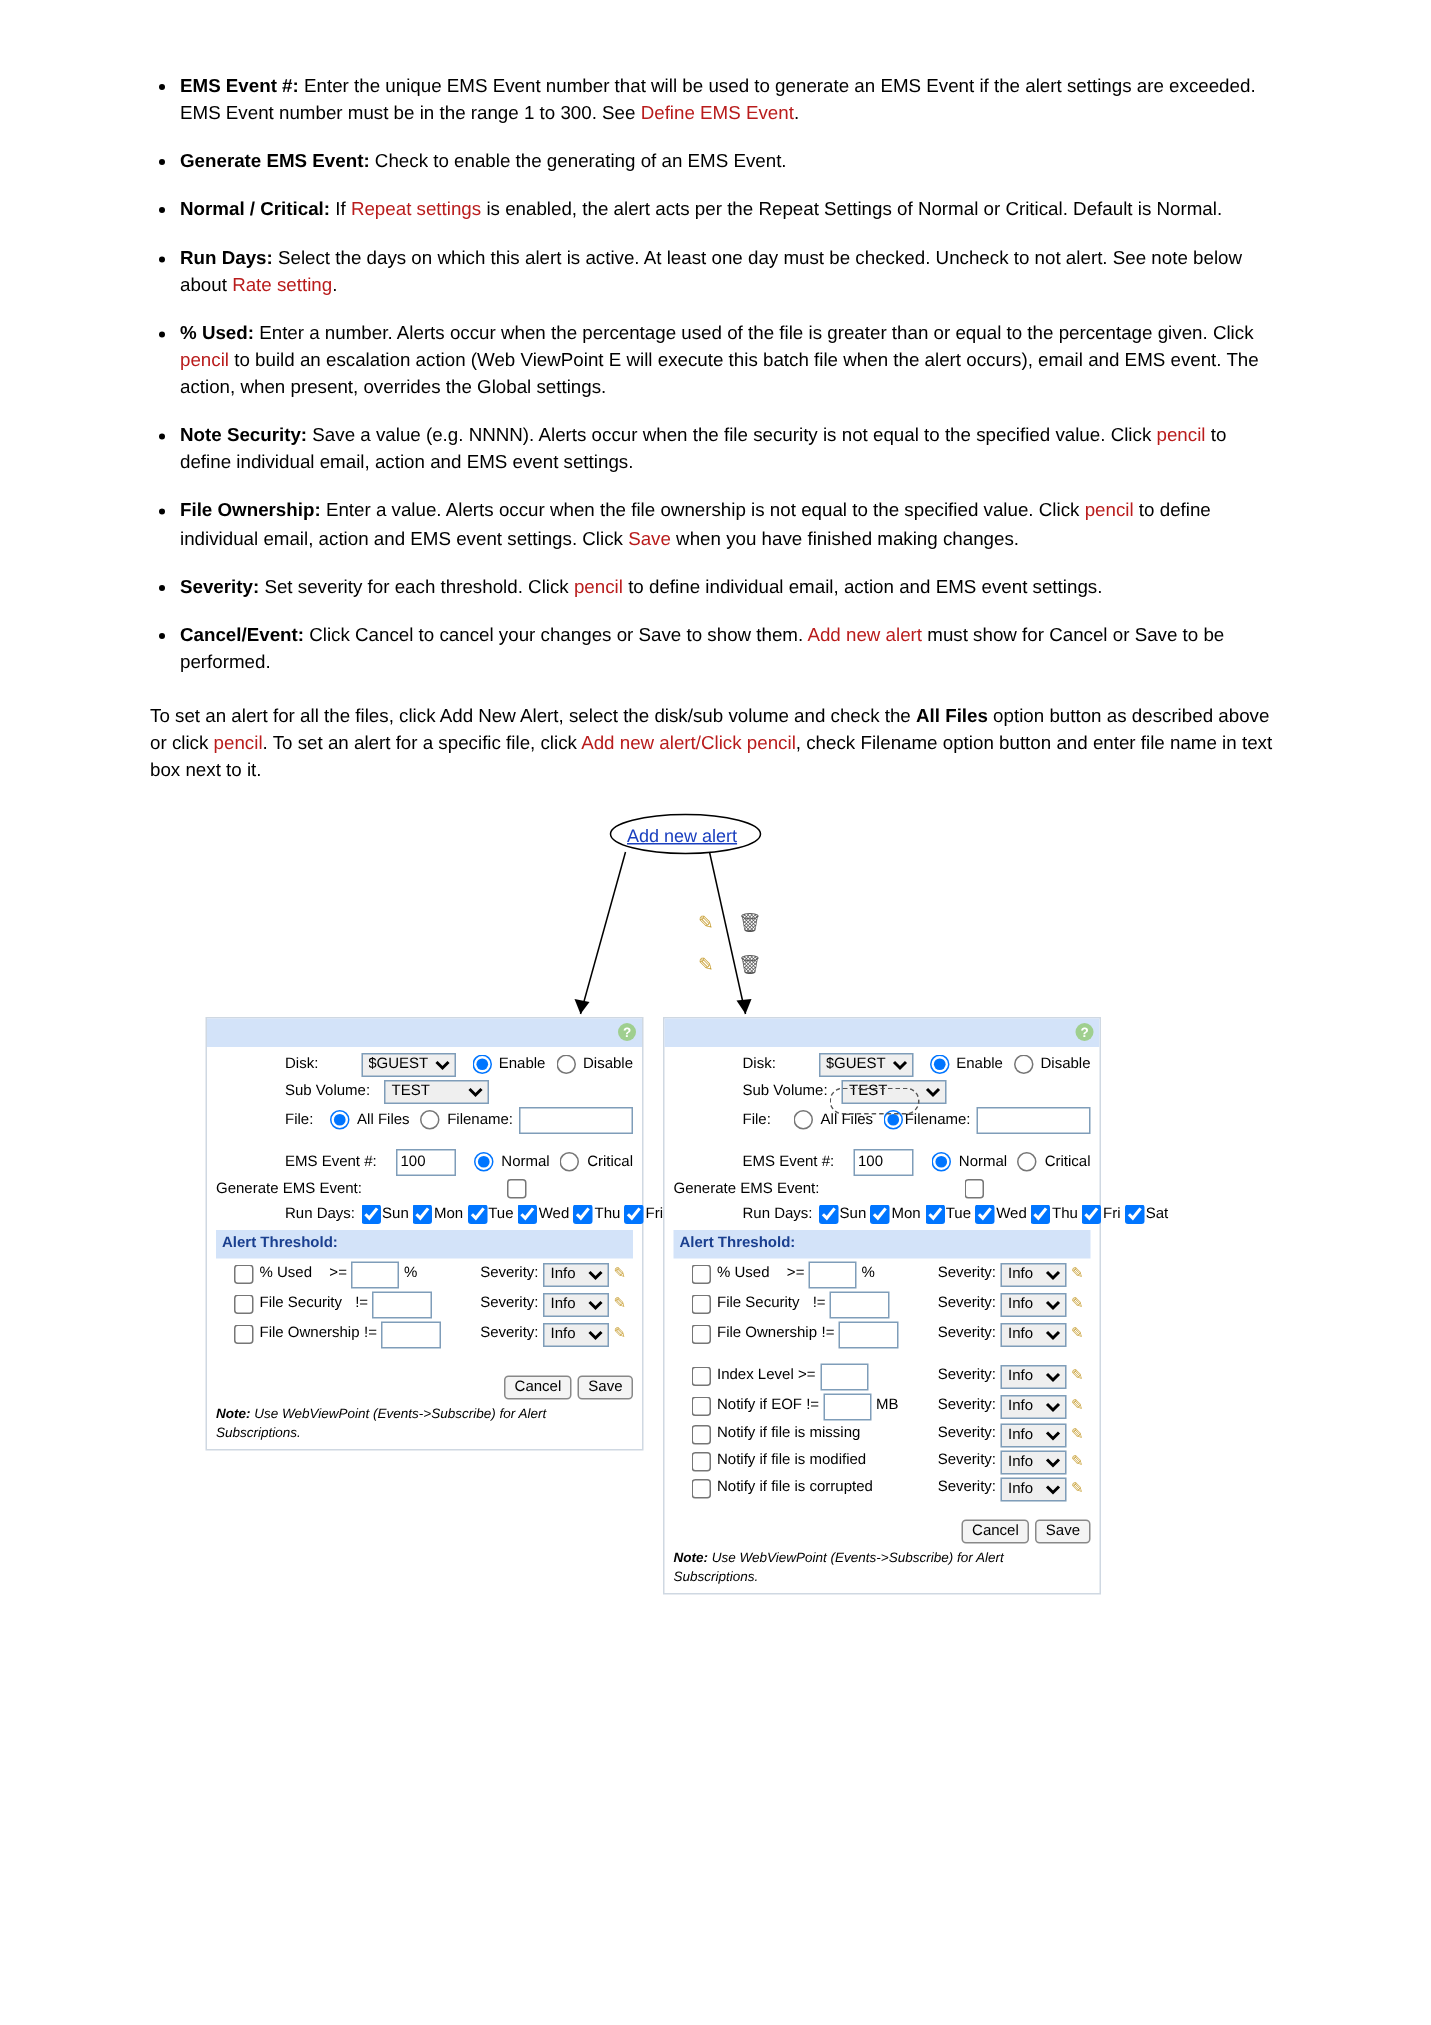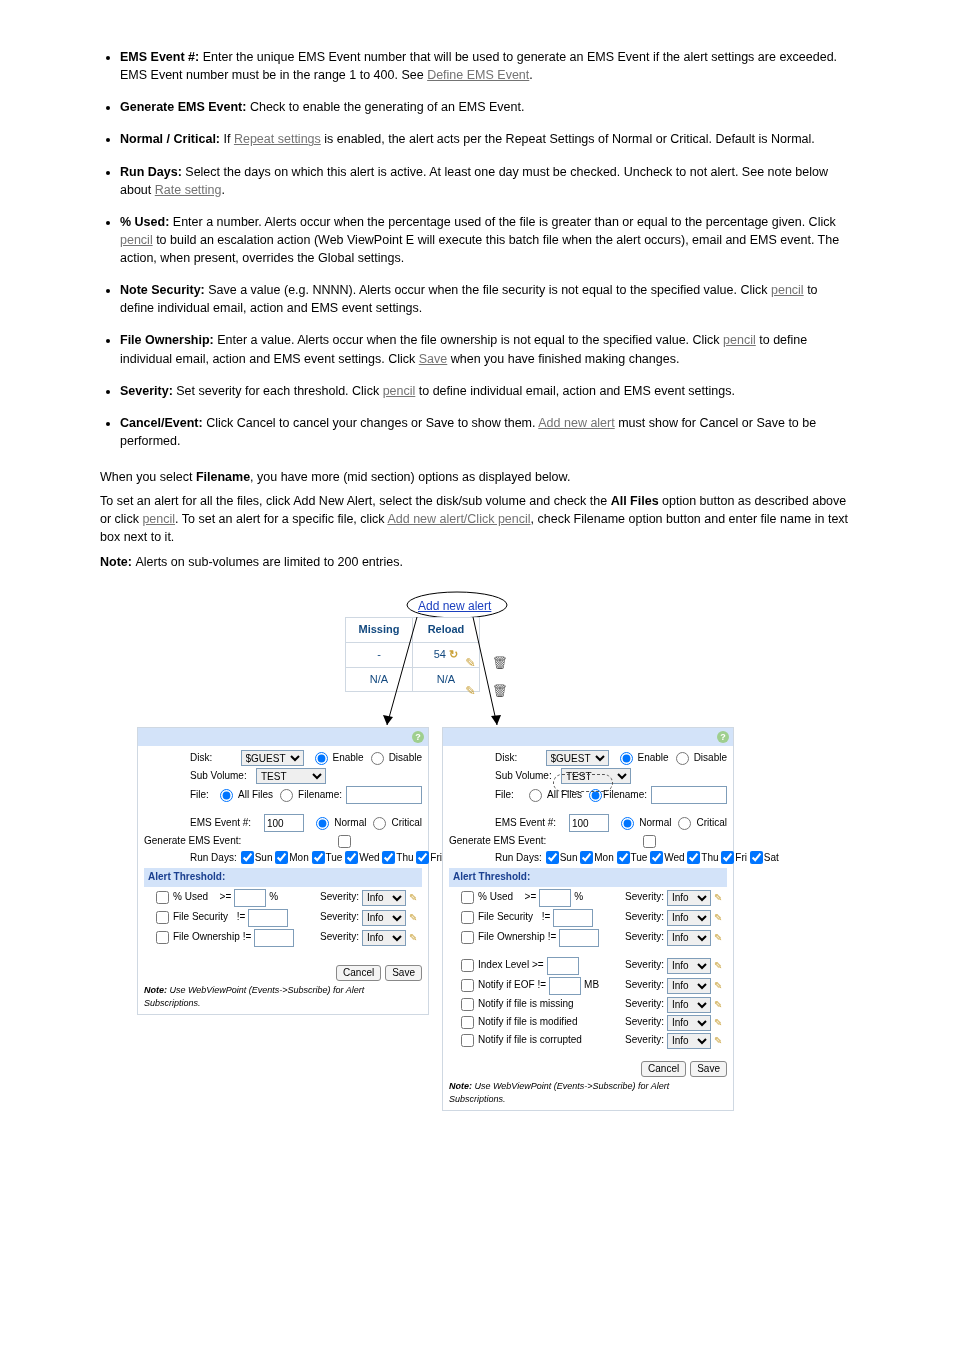--- a/index.html
+++ b/index.html
@@ -18,22 +18,21 @@
   ul.bullets {
     list-style: disc;
     padding-left: 60px;
     margin: 0 0 18px 0;
   }
   ul.bullets > li {
     margin: 8px 0 14px 0;
     padding-right: 40px;
   }
   .lnk {
-    color: #737373;
-    text-decoration: underline;
+    color: #b91c1c;
   }
   p.body {
     margin: 6px 40px 6px 40px;
   }
   p.notebody {
     margin: 6px 40px 12px 40px;
   }
   .bold { font-weight: bold; }
 
   
@@ -158,21 +157,21 @@
     border-radius:10px;
   }
 </style>
 </head>
 <body>
 
 <div class="page">
 
   <ul class="bullets">
     <li>
-      <span class="bold">EMS Event #: </span><span>Enter the unique EMS Event number that will be used to generate an EMS Event if the alert settings are exceeded. EMS Event number must be in the range 1 to 400. See </span><a class="lnk">Define EMS Event</a><span>.</span>
+      <span class="bold">EMS Event #: </span><span>Enter the unique EMS Event number that will be used to generate an EMS Event if the alert settings are exceeded. EMS Event number must be in the range 1 to 300. See </span><a class="lnk">Define EMS Event</a><span>.</span>
     </li>
     <li>
       <span class="bold">Generate EMS Event: </span><span>Check to enable the generating of an EMS Event.</span>
     </li>
     <li>
       <span class="bold">Normal / Critical: </span><span>If </span><a class="lnk">Repeat settings</a><span> is enabled, the alert acts per the Repeat Settings of Normal or Critical. Default is Normal.</span>
     </li>
     <li>
       <span class="bold">Run Days: </span><span>Select the days on which this alert is active. At least one day must be checked. Uncheck to not alert. See note below about </span><a class="lnk">Rate setting</a><span>.</span>
     </li>
@@ -186,57 +185,33 @@
       <span class="bold">File Ownership: </span><span>Enter a value. Alerts occur when the file ownership is not equal to the specified value. Click </span><a class="lnk">pencil</a><span> to define individual email, action and EMS event settings. Click </span><a class="lnk">Save</a><span> when you have finished making changes.</span>
     </li>
     <li>
       <span class="bold">Severity: </span><span>Set severity for each threshold. Click </span><a class="lnk">pencil</a><span> to define individual email, action and EMS event settings.</span>
     </li>
     <li>
       <span class="bold">Cancel/Event: </span><span>Click Cancel to cancel your changes or Save to show them. </span><a class="lnk">Add new alert</a><span> must show for Cancel or Save to be performed.</span>
     </li>
   </ul>
 
-  <p class="body">
-    <span>When you select </span><span class="bold">Filename</span><span>, you have more (mid section) options as displayed below.</span>
-  </p>
   <p class="body">
     <span>To set an alert for all the files, click Add New Alert, select the disk/sub volume and check the </span><span class="bold">All Files</span><span> option button as described above or click </span><a class="lnk">pencil</a><span>. To set an alert for a specific file, click </span><a class="lnk">Add new alert/Click pencil</a><span>, check Filename option button and enter file name in text box next to it.</span>
-  </p>
-  <p class="notebody">
-    <span class="bold">Note: </span><span>Alerts on sub-volumes are limited to 200 entries.</span>
   </p>
 
   <div class="diagram">
 
     <div class="box" style="left:321px; top:6px;">
       <a class="addnew">Add new alert</a>
     </div>
     <svg class="arrow" style="left:280px; top:0; width:140px; height:70px;">
       <ellipse cx="80" cy="14" rx="50" ry="13" class="arrowline"></ellipse>
     </svg>
 
-    <div class="box" style="left:248px; top:26px;">
-      <table class="tbl">
-        <tbody>
-            <tr>
-          <th style="width:54px;">Missing</th>
-          <th style="width:54px;"><span>Reload</span></th>
-        </tr>
-        <tr>
-          <td>-</td>
-          <td><span>54</span> <span class="reloadicon">↻</span></td>
-        </tr>
-        <tr>
-          <td>N/A</td>
-          <td>N/A</td>
-        </tr>
-      </tbody>
-        </table>
-    </div>
 
     <div class="box" style="left:367px; top:56px; text-align:center;">
       <div style="height:28px; display:flex; align-items:center;">
           <span class="pencil">✎</span>
         </div>
       <div style="height:28px; display:flex; align-items:center;">
           <span class="pencil">✎</span>
         </div>
     </div>
     <div class="box" style="left:395px; top:56px; text-align:center;">

